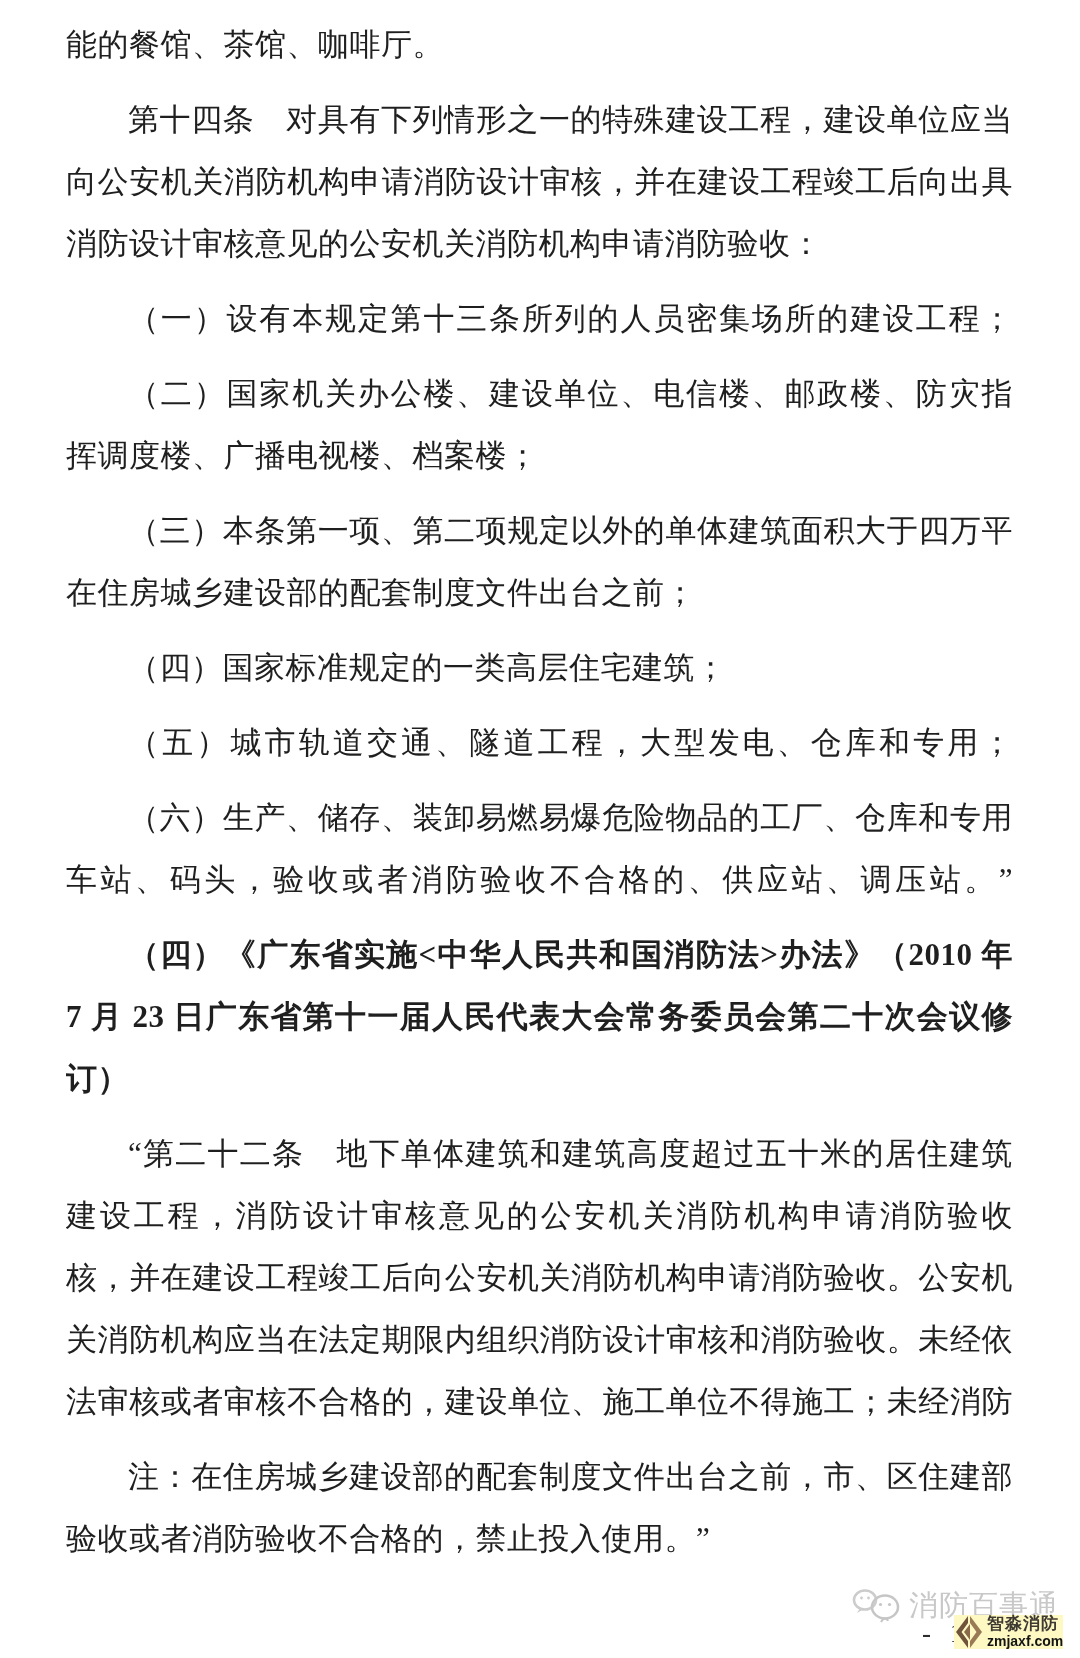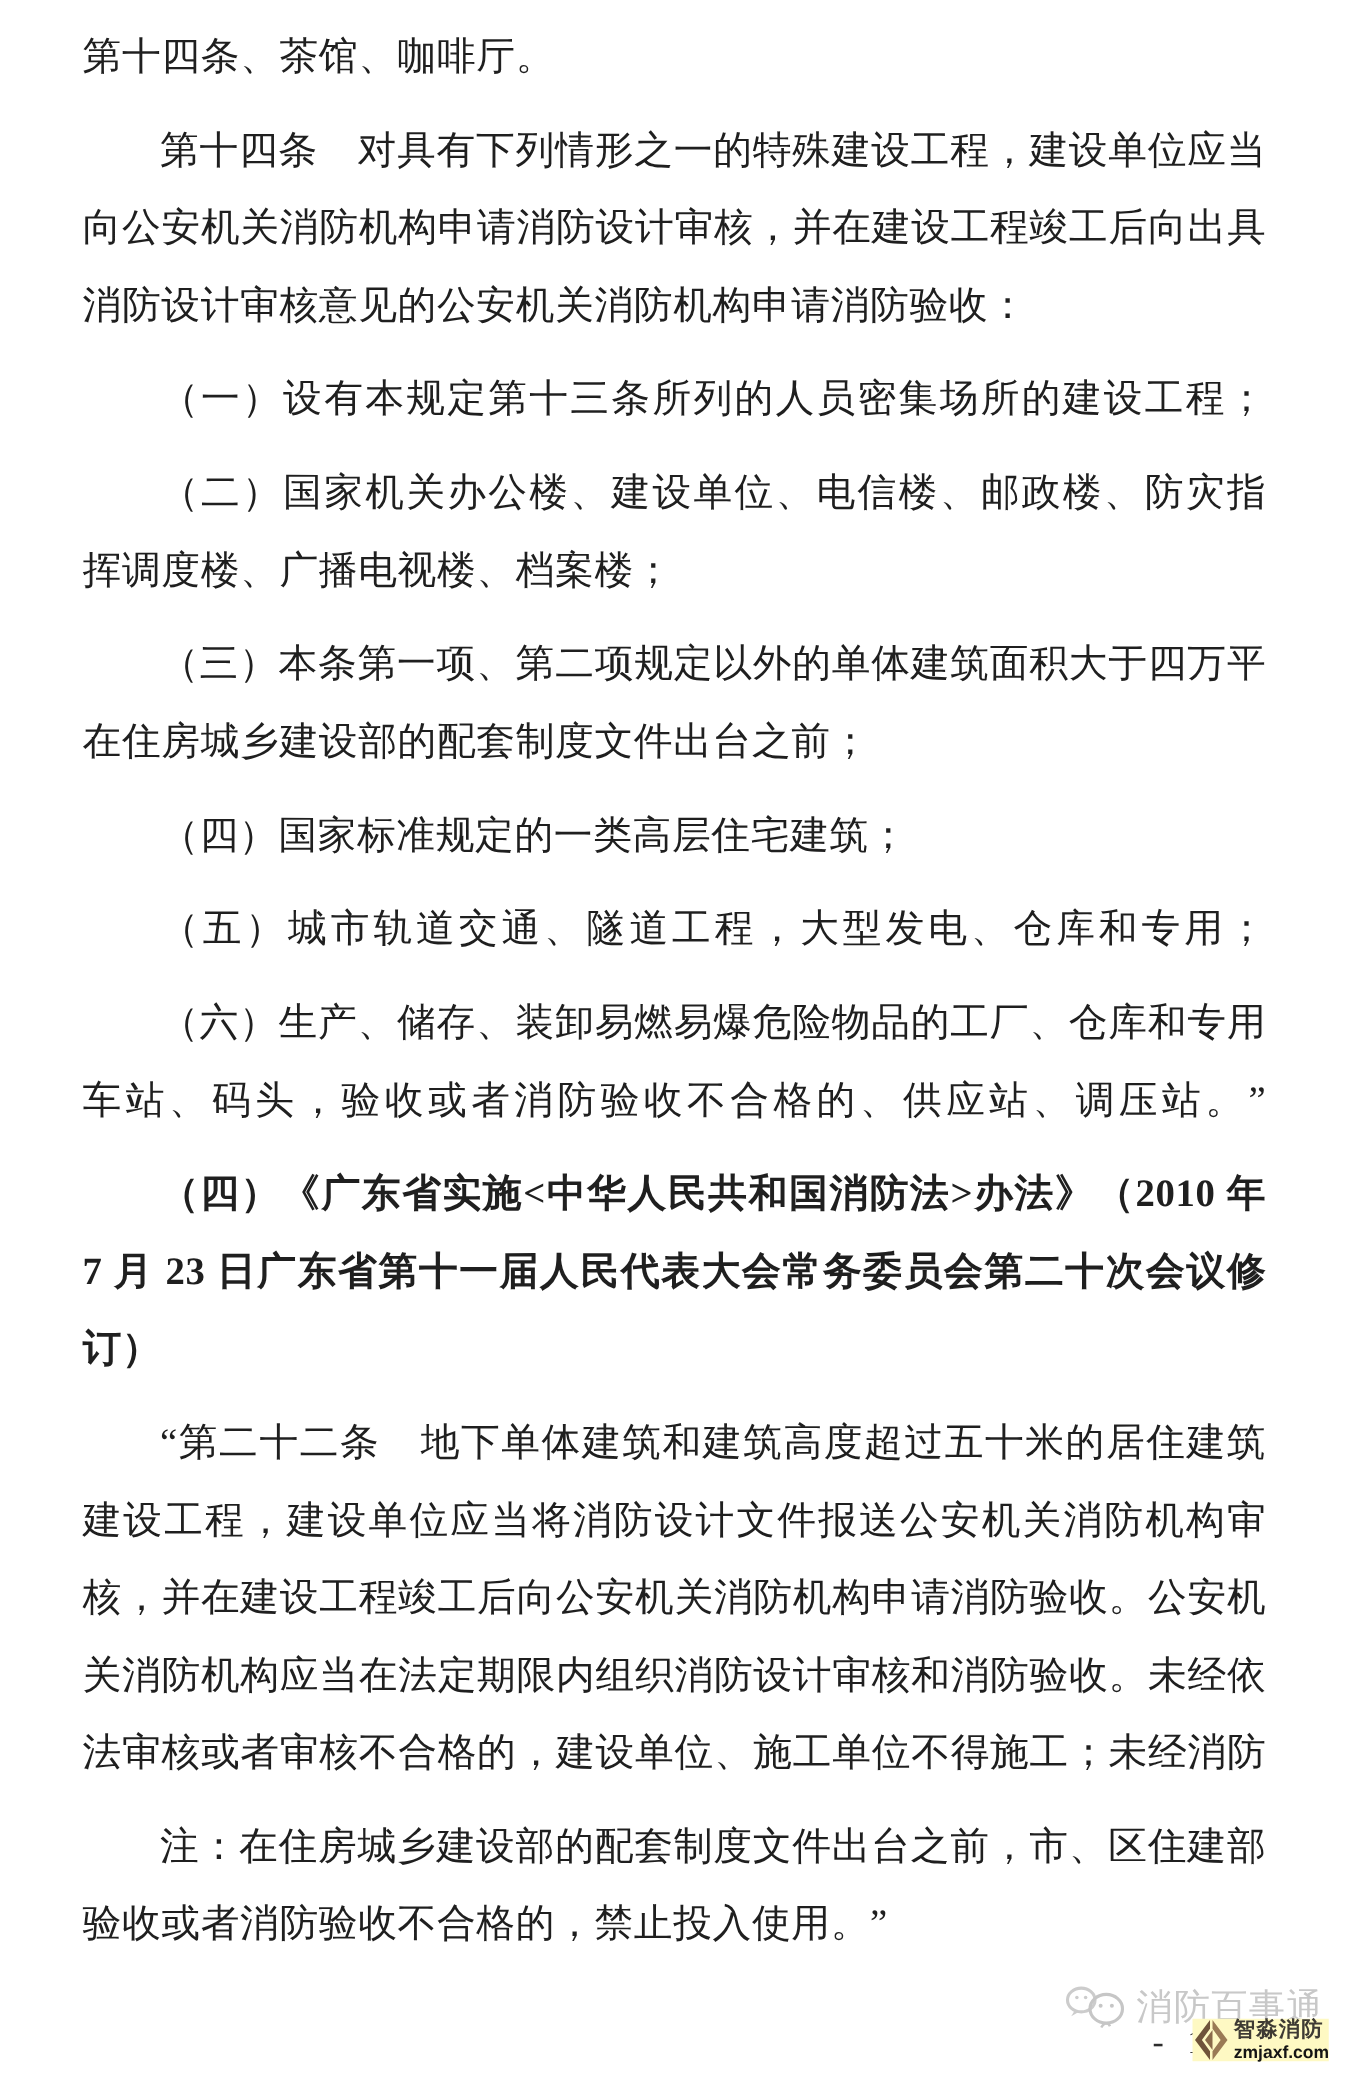--- a/index.html
+++ b/index.html
@@ -76,38 +76,38 @@
     font-size:14px;
     color:#141414;
     margin-top:2px;
     white-space:nowrap;
   }
 </style>
 </head>
 <body>
 
 <div class="doc">
-  <div class="ln">第十四条、茶馆、咖啡厅。</div>
+  <div class="ln">能的餐馆、茶馆、咖啡厅。</div>
   <div class="ln ps ind full">第十四条　对具有下列情形之一的特殊建设工程，建设单位应当</div>
   <div class="ln full">向公安机关消防机构申请消防设计审核，并在建设工程竣工后向出具</div>
   <div class="ln">消防设计审核意见的公安机关消防机构申请消防验收：</div>
   <div class="ln ps ind full">（一）设有本规定第十三条所列的人员密集场所的建设工程；</div>
   <div class="ln ps ind full">（二）国家机关办公楼、建设单位、电信楼、邮政楼、防灾指</div>
   <div class="ln">挥调度楼、广播电视楼、档案楼；</div>
   <div class="ln ps ind full">（三）本条第一项、第二项规定以外的单体建筑面积大于四万平</div>
   <div class="ln">在住房城乡建设部的配套制度文件出台之前；</div>
   <div class="ln ps ind">（四）国家标准规定的一类高层住宅建筑；</div>
   <div class="ln ps ind full">（五）城市轨道交通、隧道工程，大型发电、仓库和专用；</div>
   <div class="ln ps ind full">（六）生产、储存、装卸易燃易爆危险物品的工厂、仓库和专用</div>
   <div class="ln full">车站、码头，验收或者消防验收不合格的、供应站、调压站。”</div>
   <div class="ln ps ind full b">（四）《广东省实施&lt;中华人民共和国消防法&gt;办法》（2010 年</div>
   <div class="ln full b">7 月 23 日广东省第十一届人民代表大会常务委员会第二十次会议修</div>
   <div class="ln b">订）</div>
   <div class="ln ps ind full">“第二十二条　地下单体建筑和建筑高度超过五十米的居住建筑</div>
-  <div class="ln full">建设工程，建设单位应当将消防设计文件报送公安机关消防机构审</div>
+  <div class="ln full">建设工程，消防设计审核意见的公安机关消防机构申请消防验收</div>
   <div class="ln full">核，并在建设工程竣工后向公安机关消防机构申请消防验收。公安机</div>
   <div class="ln full">关消防机构应当在法定期限内组织消防设计审核和消防验收。未经依</div>
   <div class="ln full">法审核或者审核不合格的，建设单位、施工单位不得施工；未经消防</div>
   <div class="ln ps ind full">注：在住房城乡建设部的配套制度文件出台之前，市、区住建部</div>
   <div class="ln">验收或者消防验收不合格的，禁止投入使用。”</div>
 </div>
 
 <div class="wm">
   <svg width="50" height="38" viewBox="0 0 50 38" aria-hidden="true">
     <ellipse cx="13" cy="13" rx="11" ry="9.5" fill="none" stroke="#cccccc" stroke-width="2.5"></ellipse>

